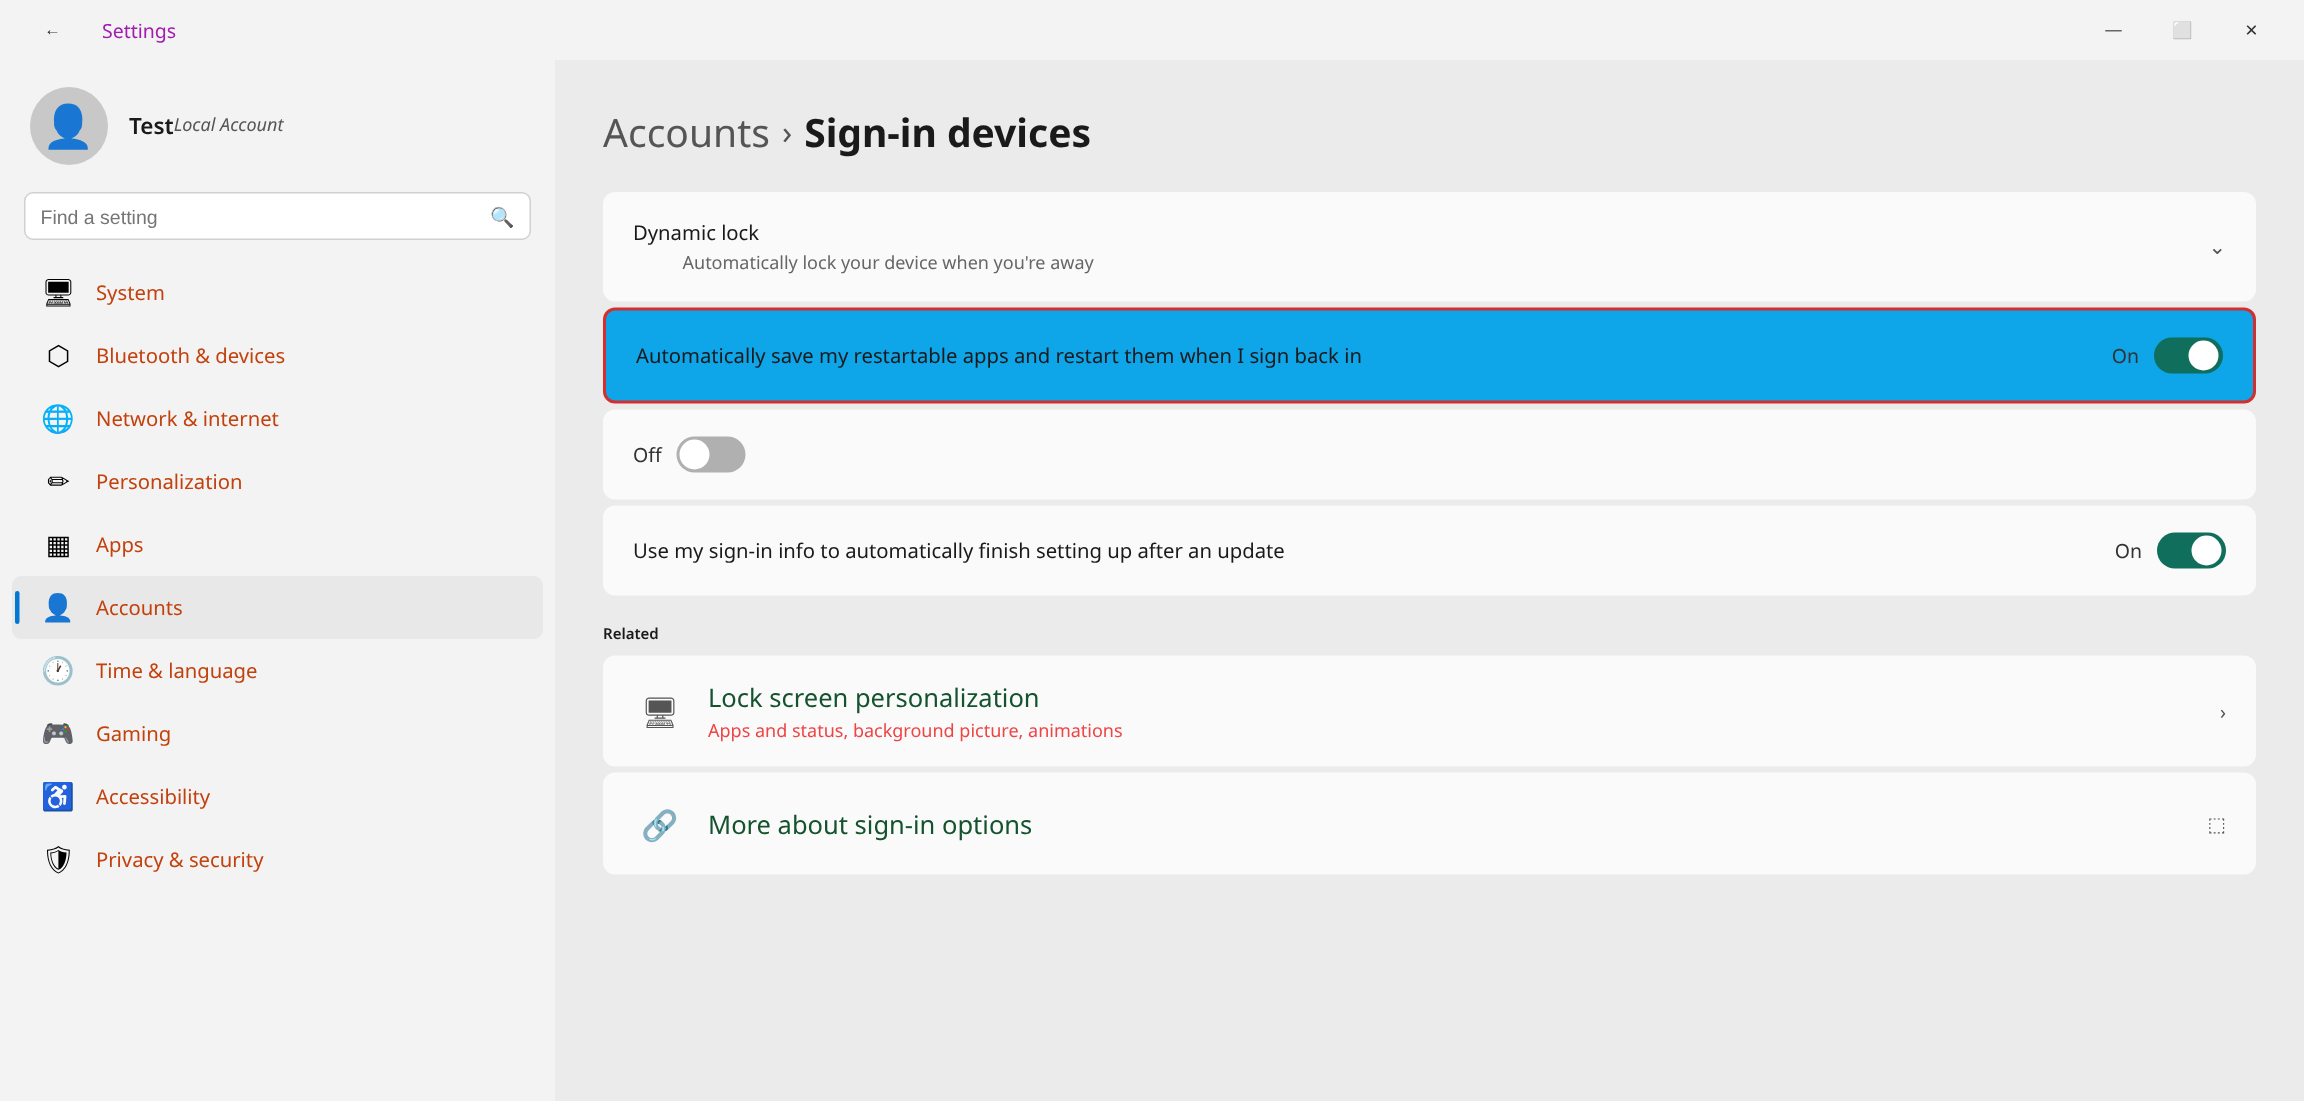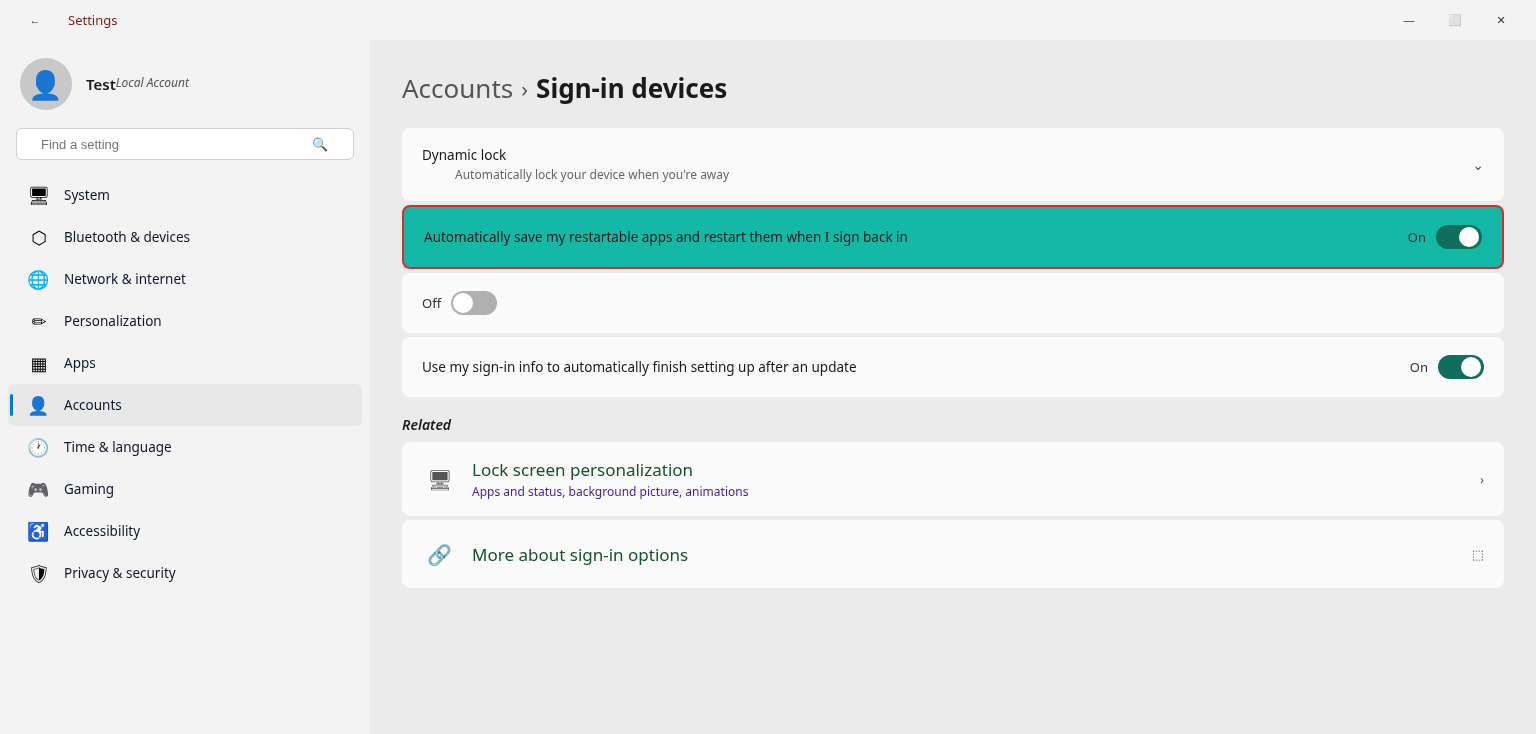--- a/index.html
+++ b/index.html
@@ -23,21 +23,21 @@
       height: 40px;
       flex-shrink: 0;
     }
     .title-bar-left {
       display: flex;
       align-items: center;
       gap: 10px;
     }
     .title-bar-title {
       font-size: 13px;
-      color: #7f1d1d;
+      color: #a21caf;
     }
     .title-bar-controls {
       display: flex;
       gap: 0;
     }
     .title-bar-btn {
       width: 46px;
       height: 32px;
       border: none;
       background: transparent;
@@ -95,21 +95,21 @@
     
     .search-container {
       padding: 4px 16px 14px 16px;
     }
     .search-box {
       display: flex;
       align-items: center;
       background: white;
       border: 1px solid #d0d0d0;
       border-radius: 6px;
-      padding: 6px 24px;
+      padding: 6px 10px;
       gap: 20px;
     }
     .search-box input {
       border: none;
       outline: none;
       background: transparent;
       font-size: 13px;
       color: #555;
       flex: 1;
     }
@@ -142,21 +142,21 @@
     }
     .nav-icon {
       width: 22px;
       height: 22px;
       display: flex;
       align-items: center;
       justify-content: center;
       font-size: 18px;
       flex-shrink: 0;
     }
-    .nav-label { font-size: 13.5px; color: #0f172a; }
+    .nav-label { font-size: 13.5px; color: #c2410c; }
 
     
     .content {
       flex: 1;
       background: #ebebeb;
       overflow-y: auto;
       padding: 30px 32px 30px 32px;
     }
 
     
@@ -226,34 +226,33 @@
       transition: left 0.15s;
     }
     .toggle.on .toggle-thumb { left: 23px; }
     .toggle.off .toggle-thumb { left: 2px; }
 
     
     .highlighted-card {
       border: 2px solid #d32f2f;
       border-radius: 8px;
       margin-bottom: 4px;
-      background: #14b8a6;
+      background: #0ea5e9;
     }
 
     
     .chevron-down { font-size: 14px; color: #555; }
 
     
     .related-title {
-      font-size: 14px;
+      font-size: 10px;
       font-weight: 600;
       color: #1a1a1a;
       margin-bottom: 8px;
       margin-top: 18px;
-      font-style: italic;
     }
     .related-row {
       display: flex;
       align-items: center;
       padding: 16px 20px;
       background: #fafafa;
       border-radius: 8px;
       margin-bottom: 4px;
       cursor: pointer;
       justify-content: space-between;
@@ -263,21 +262,21 @@
       width: 36px;
       height: 36px;
       display: flex;
       align-items: center;
       justify-content: center;
       font-size: 20px;
       color: #555;
     }
     .related-text {}
     .related-row-title { font-size: 17px; color: #14532d; }
-    .related-row-sub { font-size: 12px; color: #4c1d95; margin-top: 2px; }
+    .related-row-sub { font-size: 12px; color: #ef4444; margin-top: 2px; }
     .chevron-right { font-size: 13px; color: #555; }
     .external-icon { font-size: 13px; color: #555; }
   </style>
 </head>
 <body>
 
 <div class="title-bar">
   <div class="title-bar-left">
     <button class="title-bar-btn">←</button>
     <span class="title-bar-title">Settings</span>

